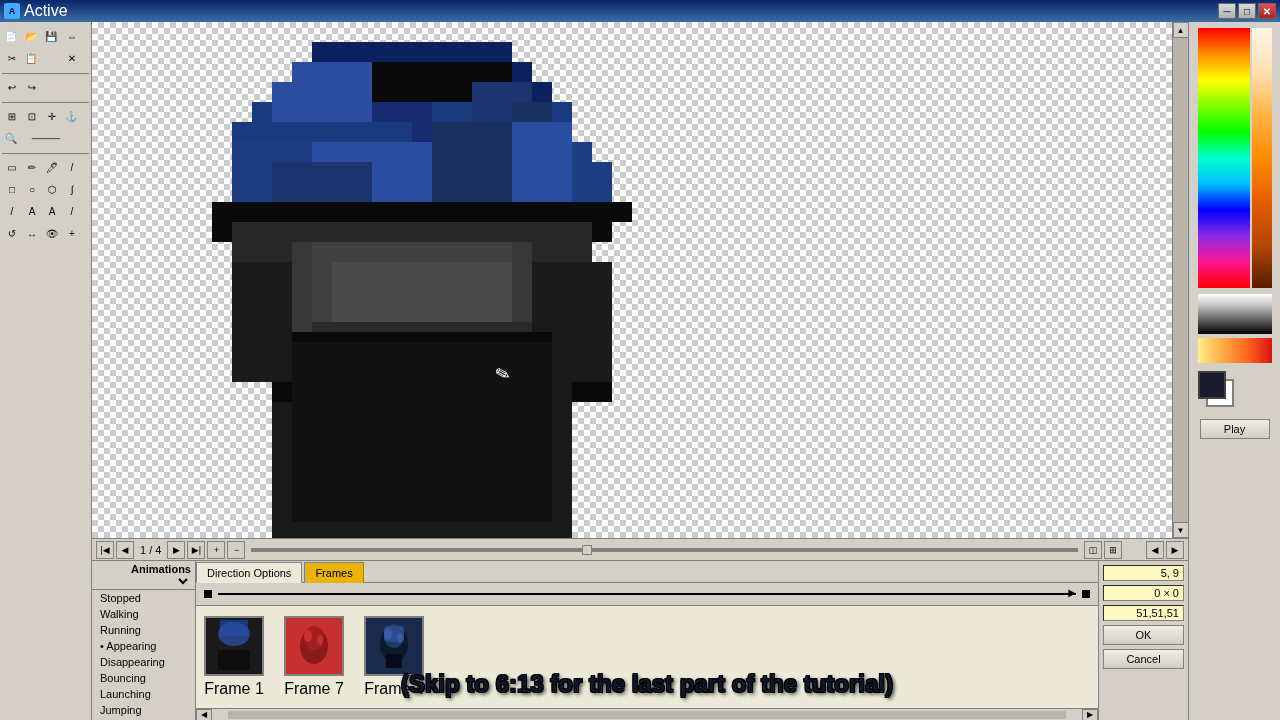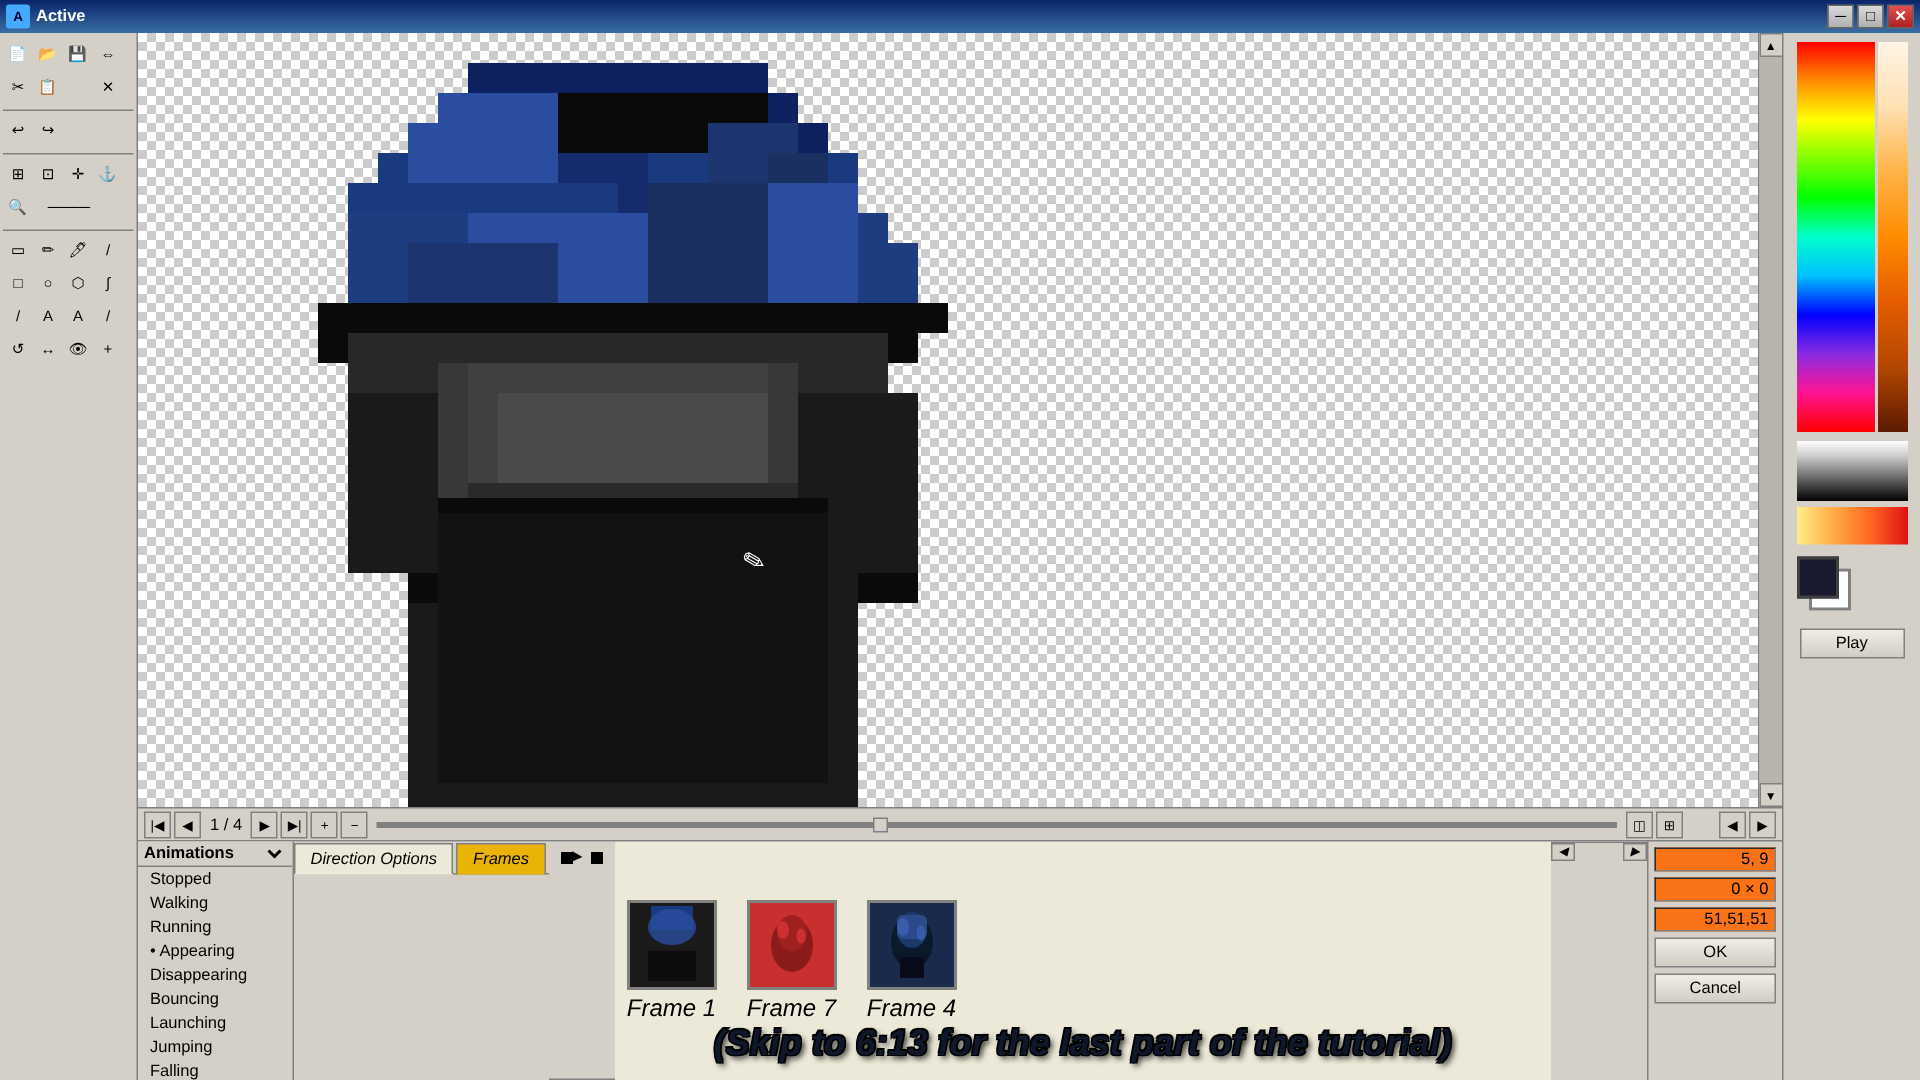--- a/index.html
+++ b/index.html
@@ -28,22 +28,22 @@
       margin-right: 4px;
       background: #4af;
       border-radius: 2px;
       display: flex; align-items: center; justify-content: center;
       font-size: 9px;
       font-weight: bold;
       color: #003;
     }
     #title-text {
       flex: 1;
-      font-size: 11px;
-      font-weight: bold;
+      font-size: 16px;
+      font-weight: normal;
     }
     .title-btn {
       width: 18px;
       height: 16px;
       background: linear-gradient(to bottom, #d9d9d9, #b0b0b0);
       border: 1px solid #666;
       color: #000;
       font-size: 10px;
       display: inline-flex;
       align-items: center;
@@ -194,40 +194,40 @@
       width: 104px;
       border-right: 1px solid #808080;
       background: #d4d0c8;
       overflow: hidden;
     }
     #animations-header {
       background: #d4d0c8;
       padding: 2px 4px;
       font-weight: bold;
       display: flex;
-      align-items: flex-start;
+      align-items: flex-end;
       justify-content: space-between;
       border-bottom: 1px solid #808080;
+      flex-direction: column;
     }
     .anim-item {
       padding: 2px 8px;
       cursor: pointer;
       font-size: 11px;
     }
     .anim-item.bullet::before {
       content: '• ';
     }
 
     
     #frames-area {
       flex: 1;
       display: flex;
-      flex-direction: row;
+      flex-direction: column;
       overflow: hidden;
-      font-style: italic;
     }
 
     #tab-bar {
       display: flex;
       background: #d4d0c8;
       border-bottom: 1px solid #808080;
       height: 22px;
     }
     .tab {
       padding: 2px 10px;
@@ -299,21 +299,21 @@
     #right-btn-panel {
       width: 90px;
       display: flex;
       flex-direction: column;
       padding: 4px;
       gap: 4px;
       border-left: 1px solid #808080;
     }
 
     .coord-display {
-      background: #f97316;
+      background: #fef9c3;
       border: 1px inset #808080;
       padding: 1px 4px;
       font-size: 11px;
       text-align: right;
       width: 100%;
     }
 
     .action-btn {
       width: 100%;
       padding: 3px 6px;

